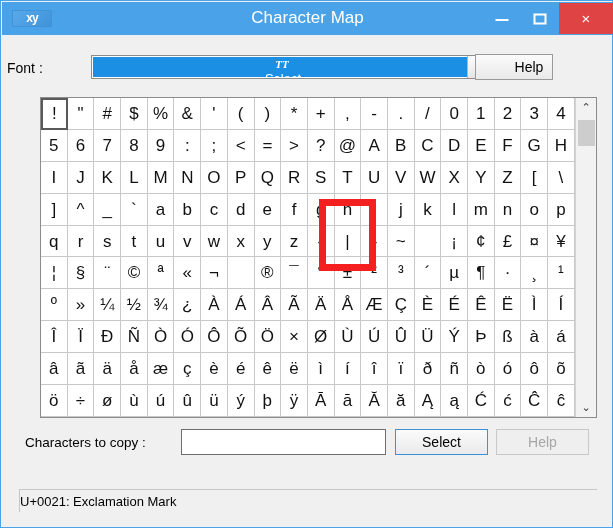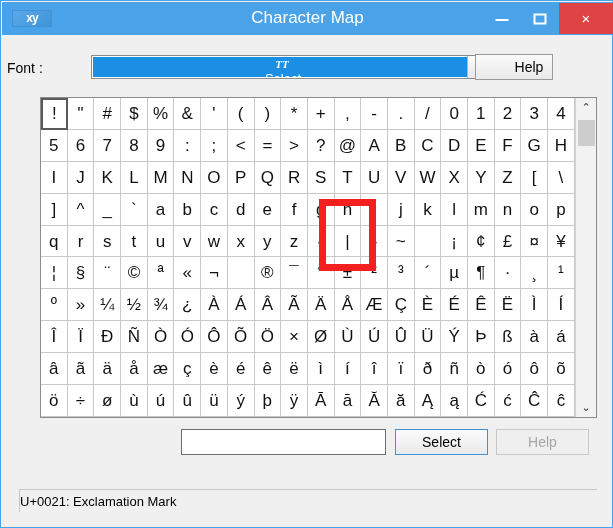--- a/index.html
+++ b/index.html
@@ -529,20 +529,21 @@
 
     <div id="vscroll">
       <div class="scroll-arrow" id="scroll-up">⌃</div>
       <div id="scroll-thumb"></div>
       <div class="scroll-arrow" id="scroll-down">⌄</div>
     </div>
   </div>
 
   <div id="annotation-box"></div>
 
+  <div id="copy-label">Characters to copy :</div>
 
   <div id="copy-input">
     <input type="text" value="" style="">
   </div>
 
   <div id="select-btn">Select</div>
   <div id="copy-btn">Help</div>
 
 
   <div id="statusbar">

